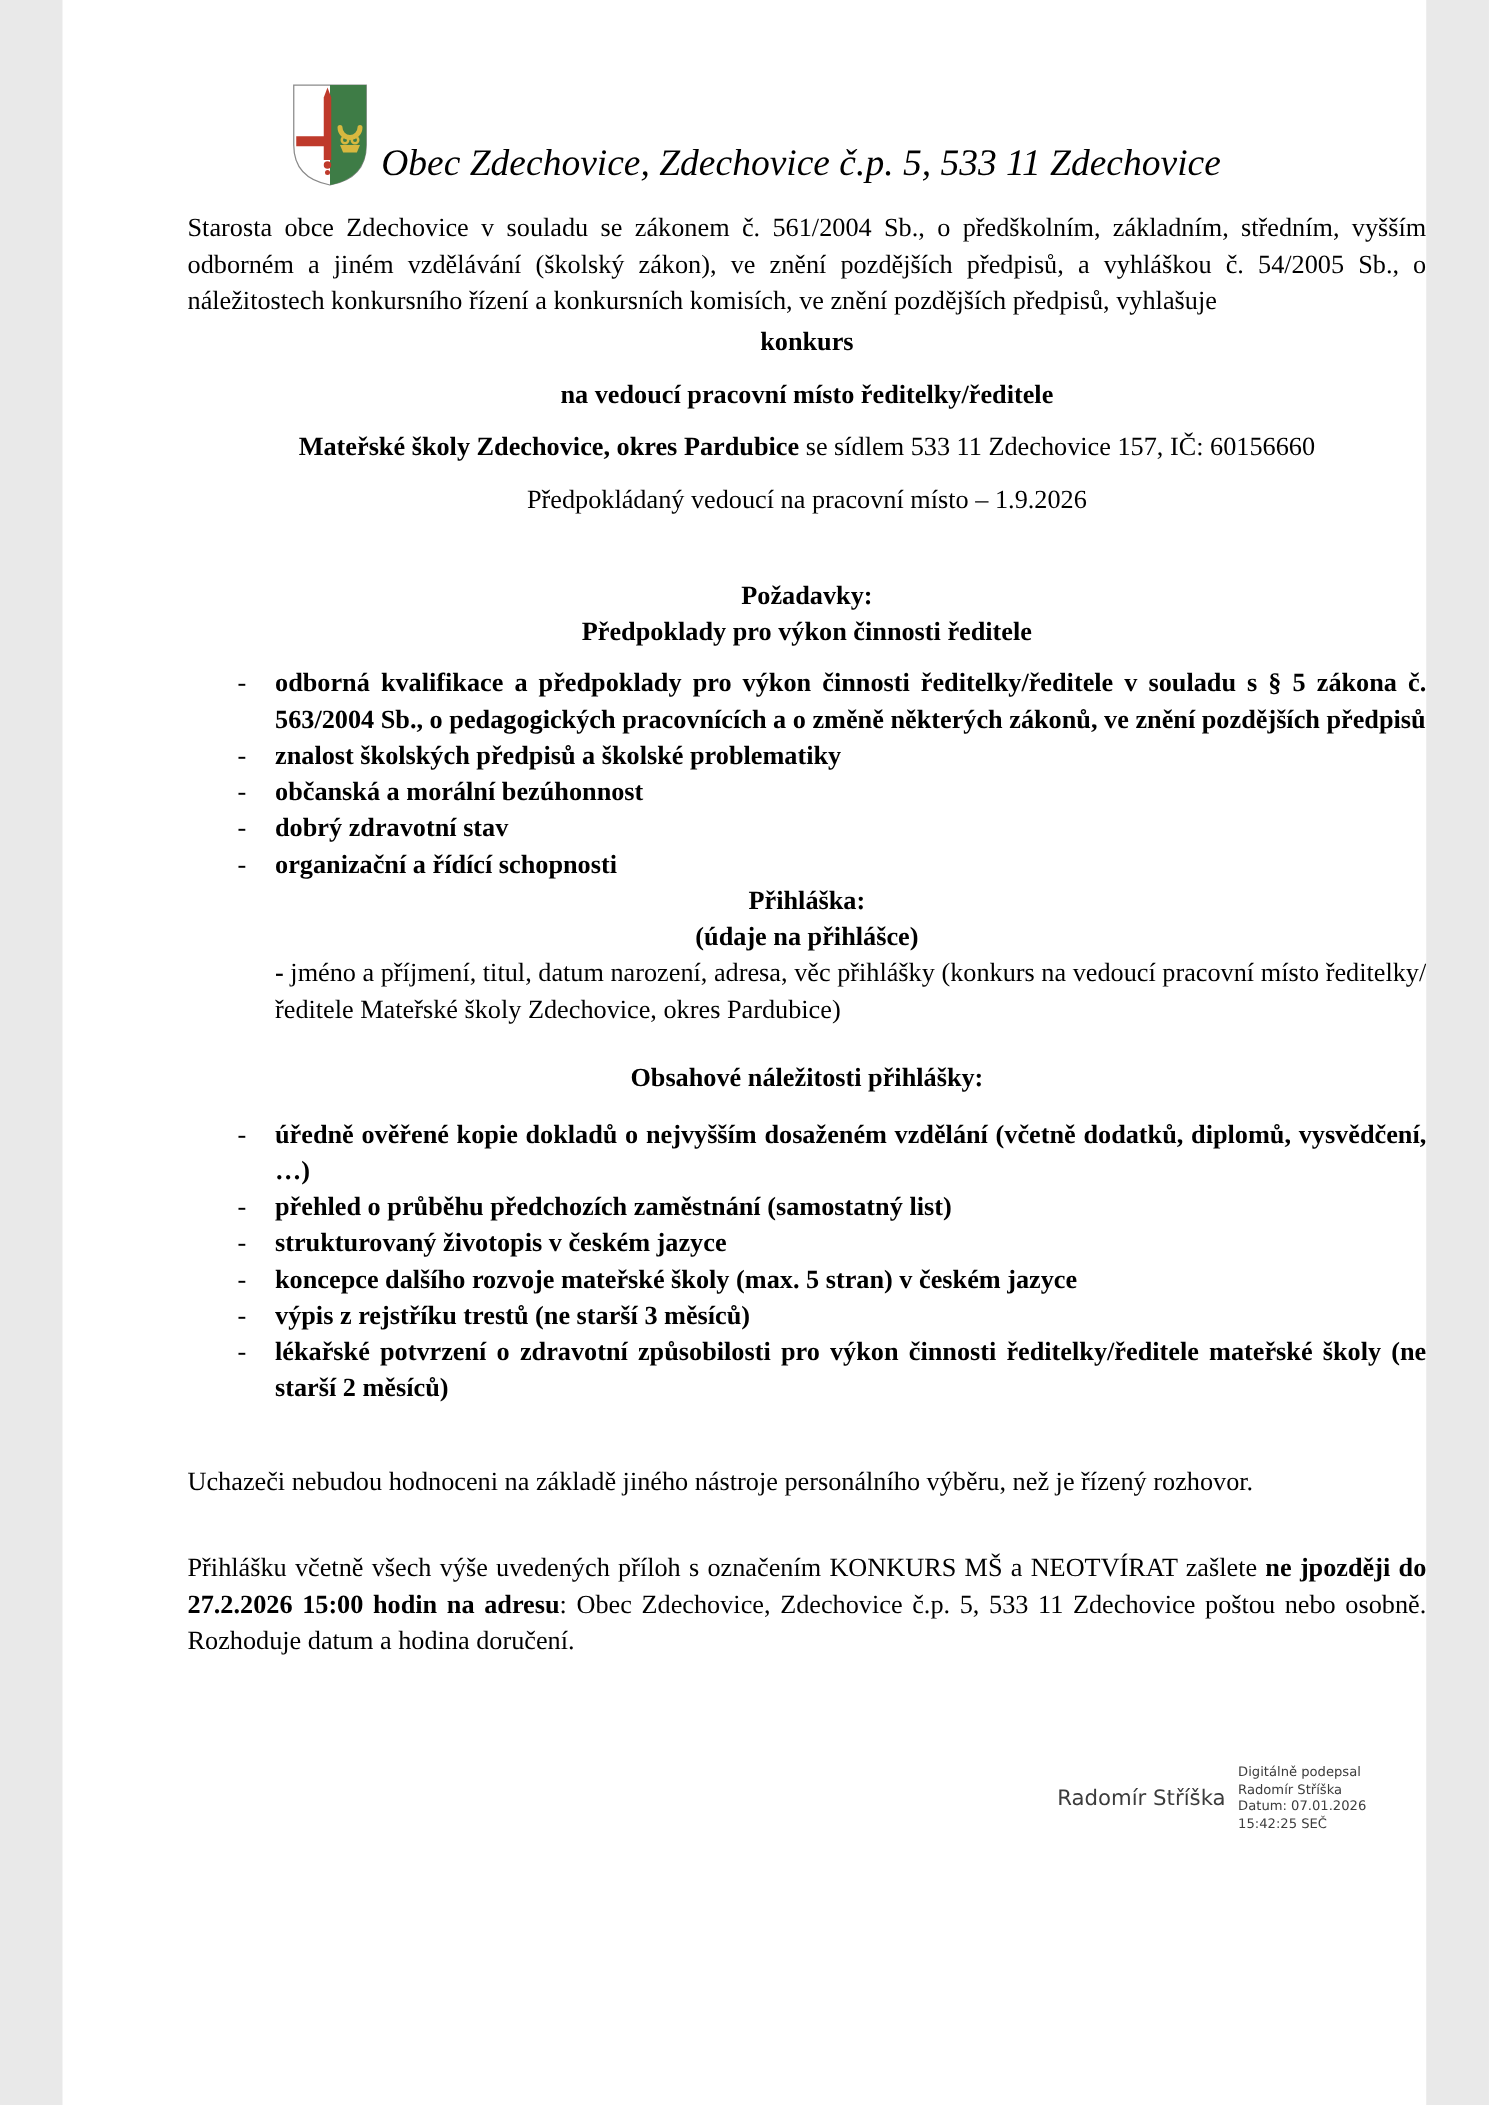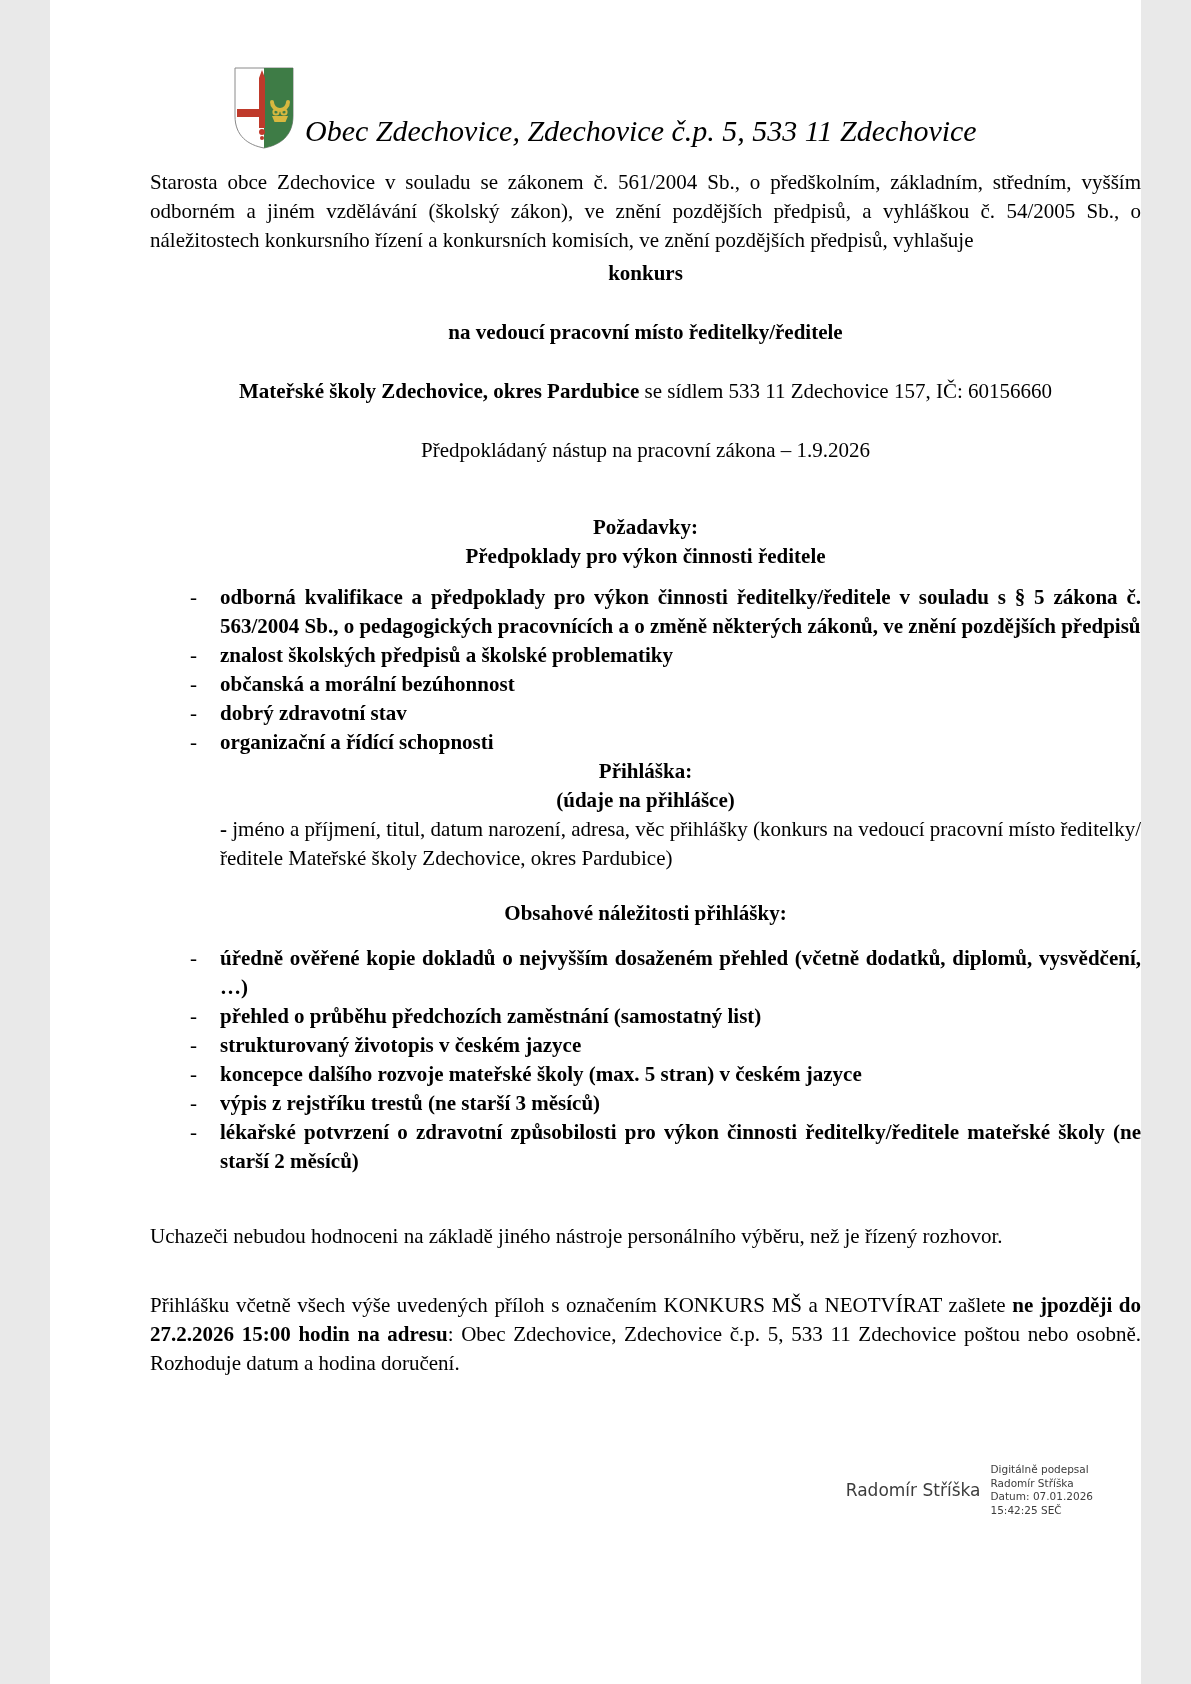--- a/index.html
+++ b/index.html
@@ -30,21 +30,21 @@
   
   .para { font-size:21px; line-height:29px; }
   .justify { text-align:justify; }
   .center { text-align:center; }
   .bold { font-weight:bold; }
   .italic { }
 
   .intro { margin-top:18px; }
 
   .h-line { font-weight:bold; font-size:21px; line-height:29px; text-align:center; }
-  .mt-blank { margin-top:30px; }
+  .mt-blank { margin-top:13px; }
 
   .list { margin-top:12px; }
   .list-item { display:flex; font-size:21px; line-height:29px; padding-left:40px; }
   .list-item .dash { width:30px; flex:none; }
   .list-item .li-text { flex:1; text-align:justify;font-weight:bold; }
 
   .application { padding-left:70px; margin-top:0; }
 
   .note { margin-top:46px; }
   .closing { margin-top:40px; }
@@ -85,21 +85,21 @@
     </div>
 
     <p class="para justify intro">Starosta obce Zdechovice v souladu se zákonem č. 561/2004 Sb., o předškolním, základním, středním, vyšším odborném a jiném vzdělávání (školský zákon), ve znění pozdějších předpisů, a vyhláškou č. 54/2005 Sb., o náležitostech konkursního řízení a konkursních komisích, ve znění pozdějších předpisů, vyhlašuje</p>
 
     <div class="h-line" style="margin-top:4px">konkurs</div>
 
     <div class="h-line mt-blank">na vedoucí pracovní místo ředitelky/ředitele</div>
 
     <div class="para center mt-blank"><span class="bold">Mateřské školy Zdechovice, okres Pardubice</span><span> se sídlem 533 11 Zdechovice 157, IČ: 60156660</span></div>
 
-    <div class="para center mt-blank"><span>Předpokládaný nástup na pracovní zákona – </span><span class="italic">1.9.2026</span></div>
+    <div class="para center mt-blank"><span>Předpokládaný vedoucí na pracovní místo – </span><span class="italic">1.9.2026</span></div>
 
     <div class="h-line" style="margin-top:48px">Požadavky:</div>
     <div class="h-line">Předpoklady pro výkon činnosti ředitele</div>
 
     <div class="list">
       <div class="list-item">
           <span class="dash">-</span>
           <span class="li-text">odborná kvalifikace a předpoklady pro výkon činnosti ředitelky/ředitele v souladu s § 5 zákona č. 563/2004 Sb., o pedagogických pracovnících a o změně některých zákonů, ve znění pozdějších předpisů</span>
         </div>
       <div class="list-item">
@@ -123,21 +123,21 @@
     <div class="h-line">Přihláška:</div>
     <div class="h-line">(údaje na přihlášce)</div>
 
     <p class="para justify application"><span class="bold">- </span><span>jméno a příjmení, titul, datum narození, adresa, věc přihlášky (konkurs na vedoucí pracovní místo ředitelky/ředitele Mateřské školy Zdechovice, okres Pardubice)</span></p>
 
     <div class="h-line" style="margin-top:26px">Obsahové náležitosti přihlášky:</div>
 
     <div class="list" style="margin-top:16px">
       <div class="list-item">
           <span class="dash">-</span>
-          <span class="li-text">úředně ověřené kopie dokladů o nejvyšším dosaženém přehled (včetně dodatků, diplomů, vysvědčení, …)</span>
+          <span class="li-text">úředně ověřené kopie dokladů o nejvyšším dosaženém vzdělání (včetně dodatků, diplomů, vysvědčení, …)</span>
         </div>
       <div class="list-item">
           <span class="dash">-</span>
           <span class="li-text">přehled o průběhu předchozích zaměstnání (samostatný list)</span>
         </div>
       <div class="list-item">
           <span class="dash">-</span>
           <span class="li-text">strukturovaný životopis v českém jazyce</span>
         </div>
       <div class="list-item">

